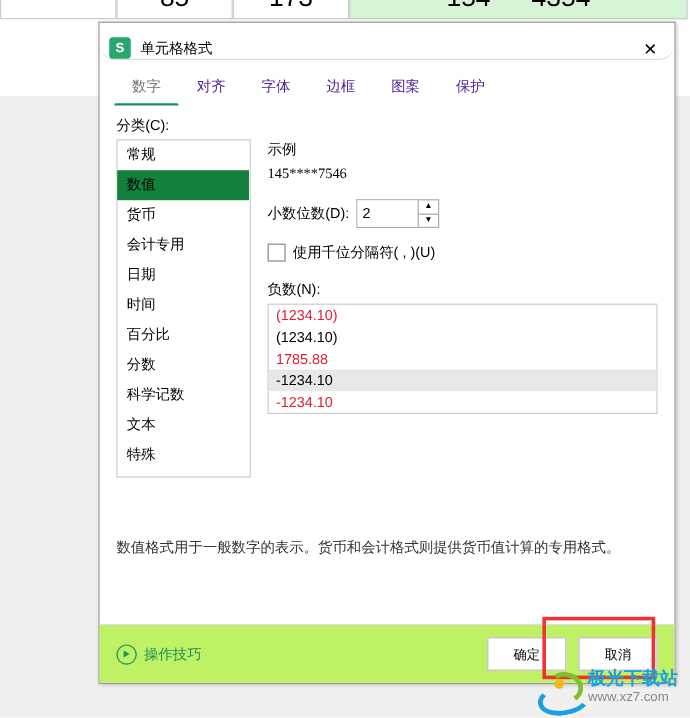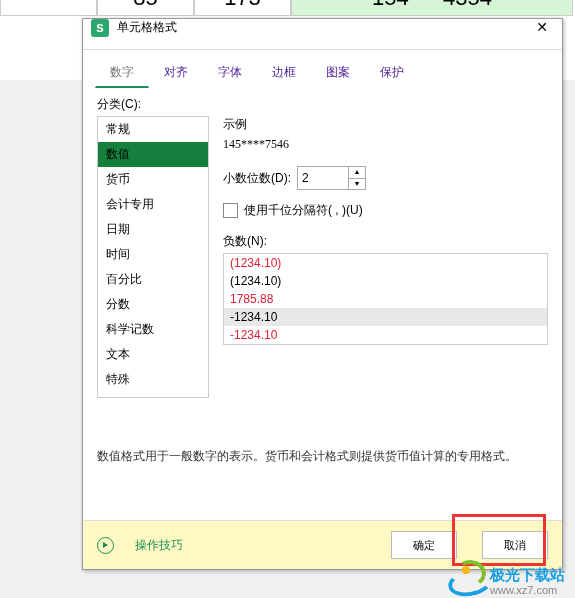--- a/index.html
+++ b/index.html
@@ -41,22 +41,23 @@
     top: 18px;
     width: 479px;
     height: 550px;
     background: #fff;
     border: 1px solid #999;
     box-shadow: 1px 1px 4px rgba(0,0,0,0.3);
   }
   .titlebar {
     height: 30px;
     display: flex;
-    align-items: flex-start;
+    align-items: flex-end;
     border-bottom: 1px solid #ddd;
+    border-radius: 13px;
   }
   .titlebar .app-icon {
     width: 18px; height: 18px;
     background: #2aa76f;
     border-radius: 3px;
     margin: 0 8px;
     position: relative;
     display: flex;
     align-items: center;
     justify-content: center;
@@ -182,25 +183,24 @@
     top: 360px;
     font-size: 12px;
     color: #333;
   }
   .footer {
     position: absolute;
     bottom: 0;
     left: 0; right: 0;
     height: 48px;
     border-top: 1px solid #ddd;
-    background: #fef9c3;
+    background: #bef264;
     display: flex;
     align-items: center;
     padding: 0 14px;
-    gap: 15px;
   }
   .help-icon {
     width: 15px; height: 15px;
     border: 1.5px solid #1a8f5a;
     border-radius: 50%;
     position: relative;
     margin-right: 6px;
   }
   .help-icon::after {
     content: "";
@@ -228,21 +228,21 @@
   .highlight-box {
     position: absolute;
     border: 3px solid #e33;
     pointer-events: none;
   }
   .js-logo {
     position: absolute;
     right: 10px;
     bottom: 2px;
     display: flex;
-    align-items: flex-end;
+    align-items: flex-start;
   }
   .js-logo .circ {
     width: 38px; height: 38px;
     position: relative;
     margin-right: 4px;
   }
   .js-logo .circ::before {
     content: "";
     position: absolute;
     width: 36px; height: 18px;

